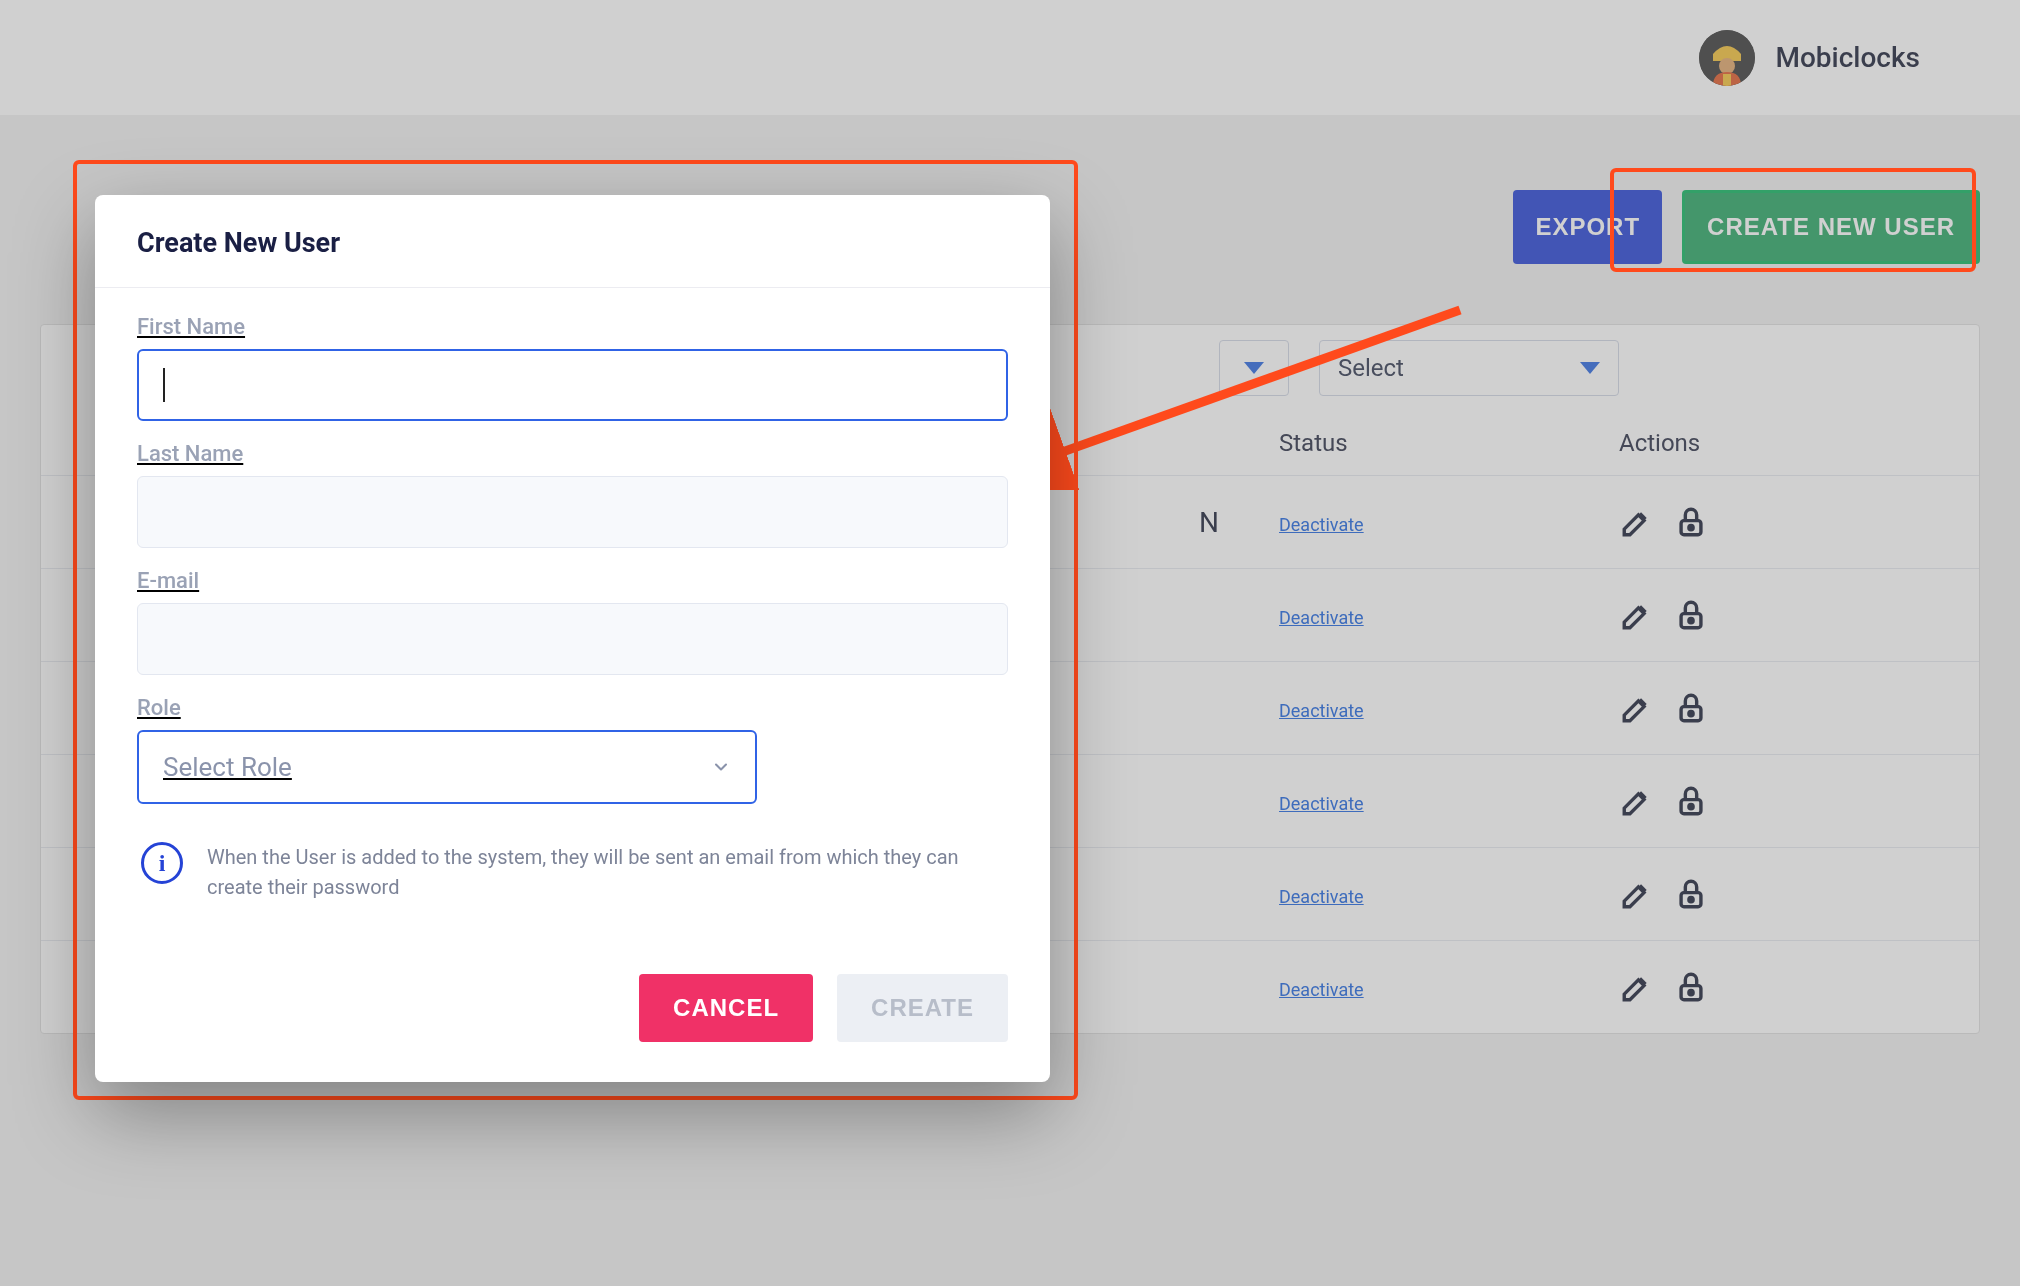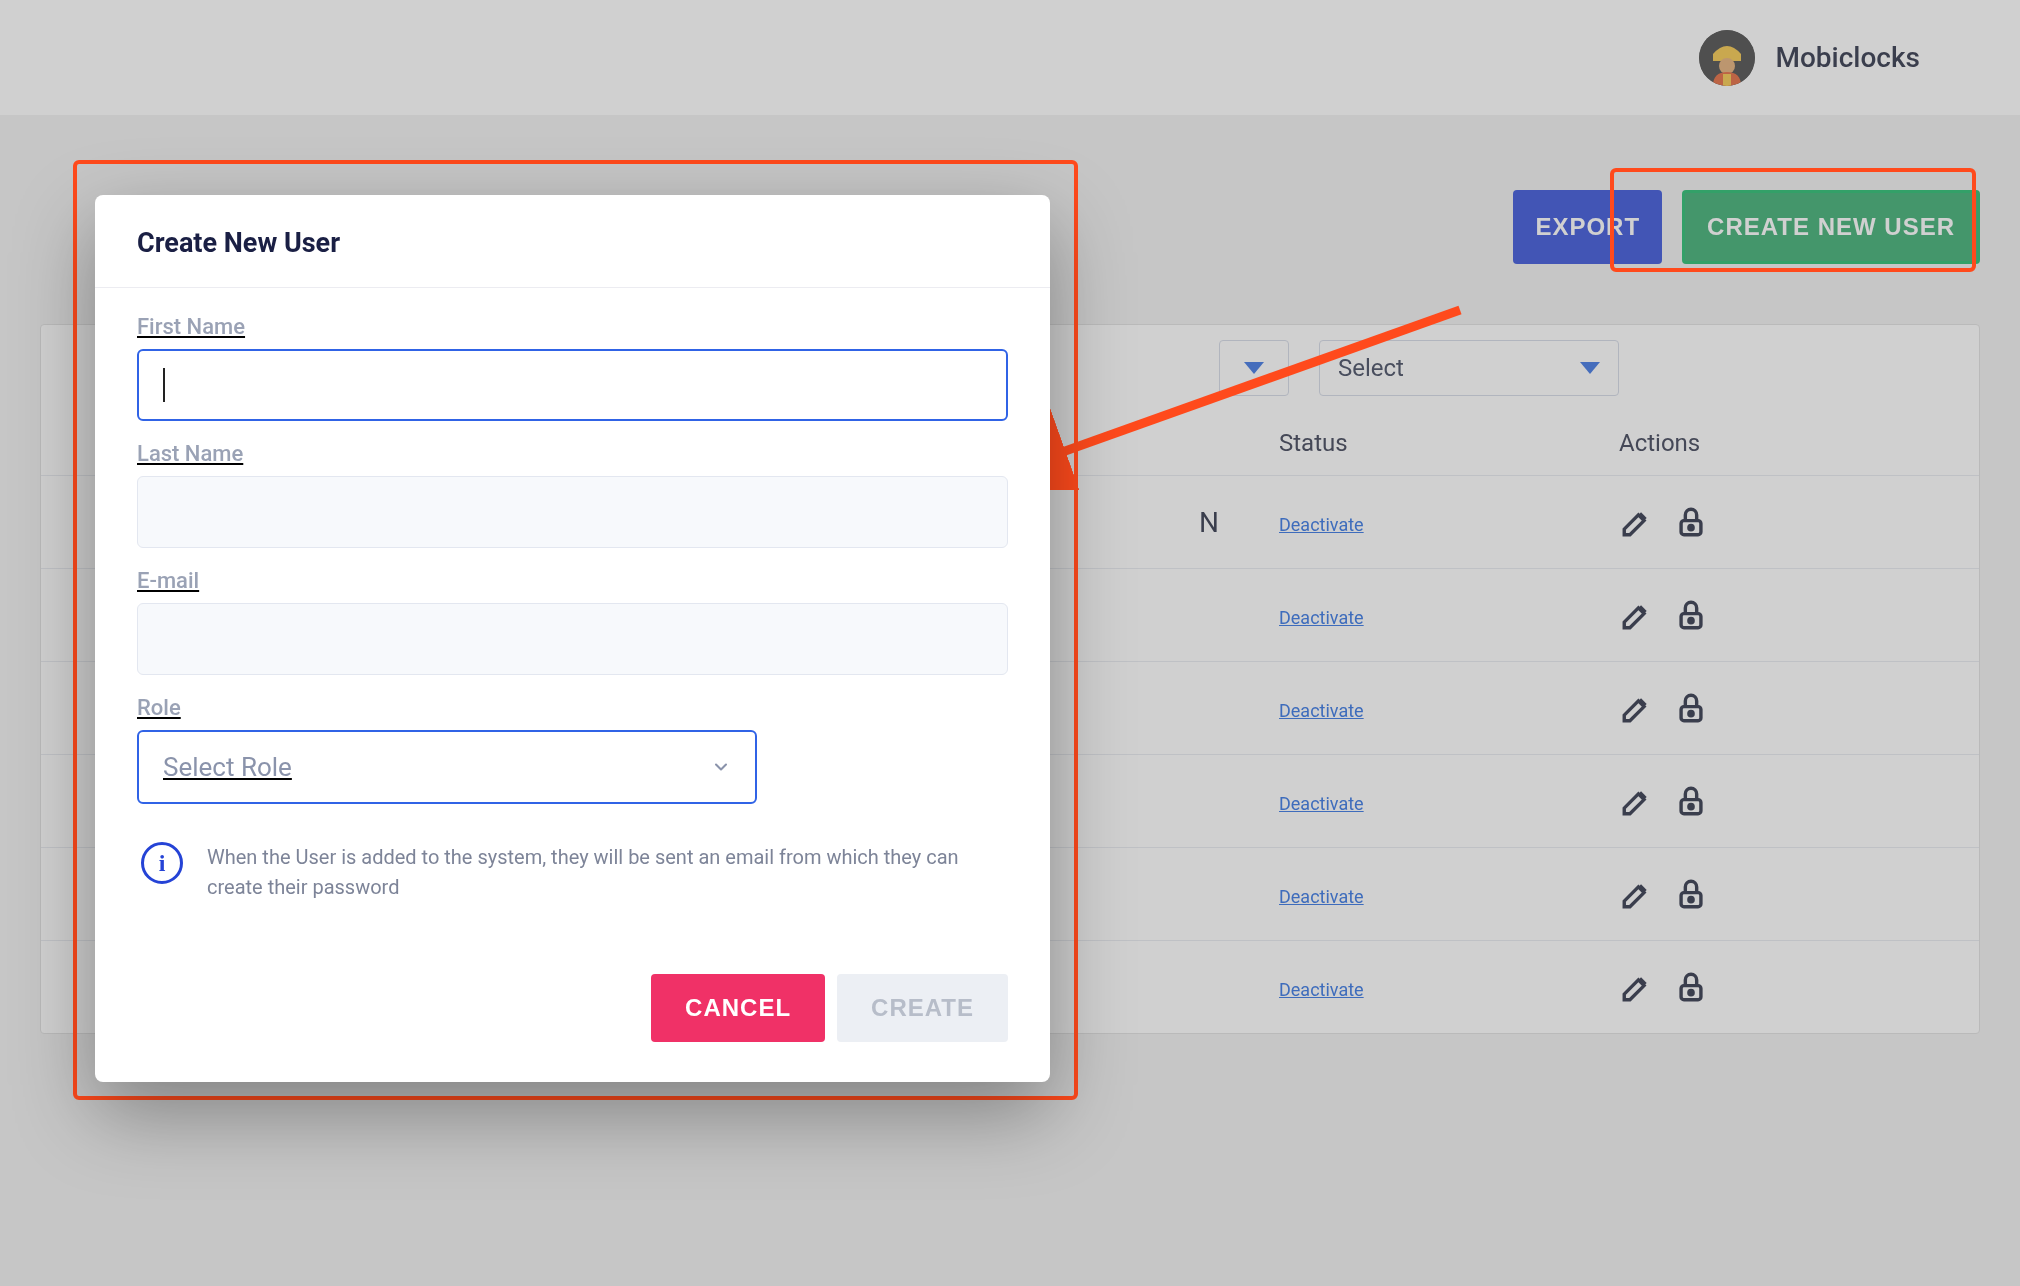--- a/index.html
+++ b/index.html
@@ -210,21 +210,21 @@
     color: #2543d6;
     font-weight: 700;
     font-size: 24px;
     font-family: Georgia, serif;
   }
   .info-text { font-size: 20px; color: #7d8498; line-height: 1.5; }
   .modal-footer {
     padding: 32px 42px 40px;
     display: flex;
     justify-content: flex-end;
-    gap: 12px;
+    gap: 24px;
   }
   .btn-cancel {
     background: #f03167;
     color: #fff;
     font-size: 24px;
     font-weight: 700;
     letter-spacing: 1px;
     border: none;
     border-radius: 4px;
     padding: 20px 34px;

